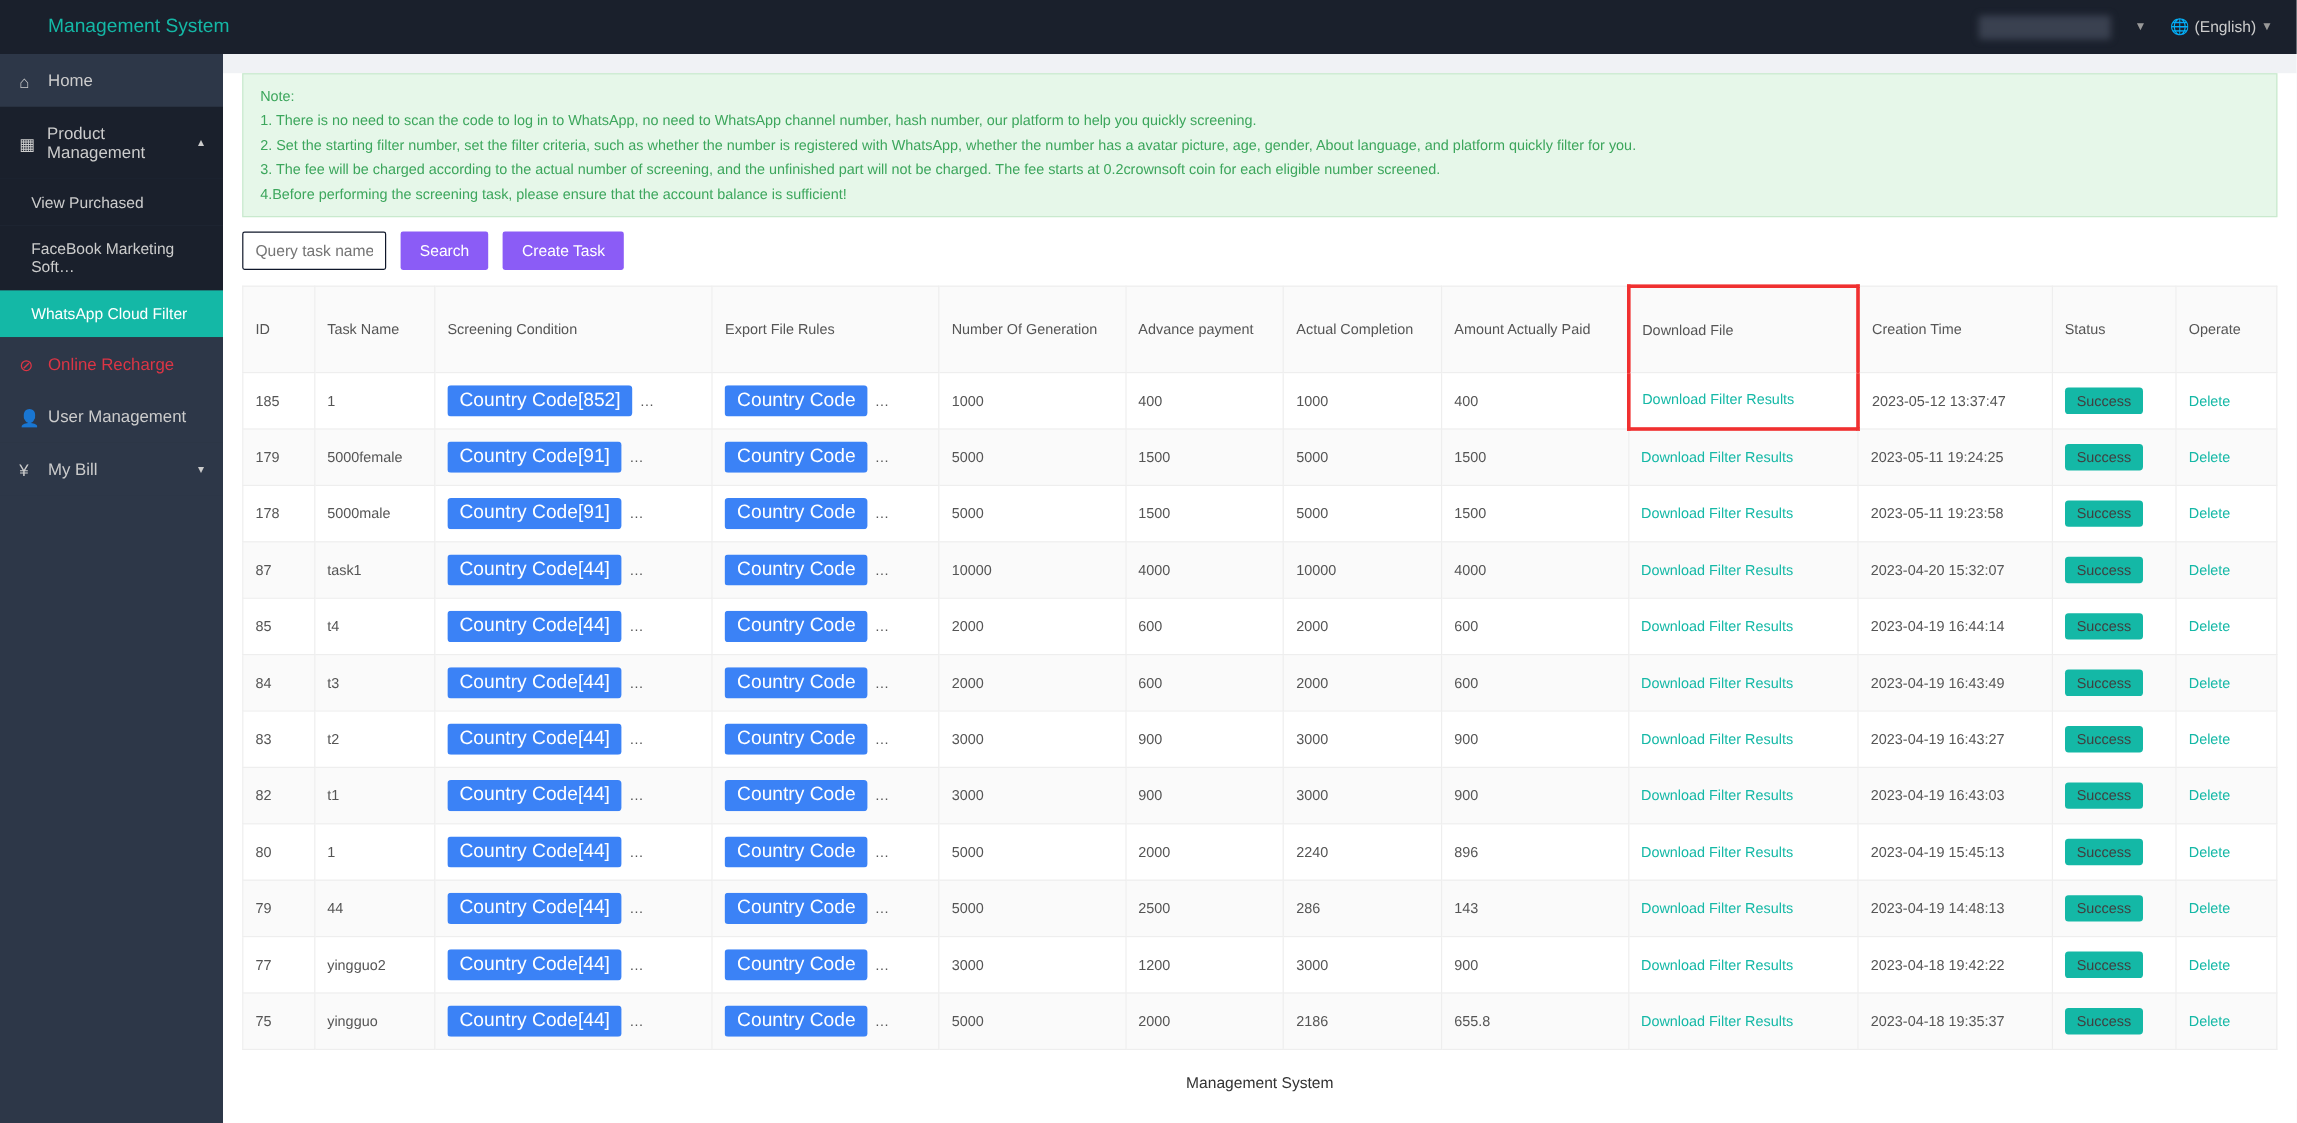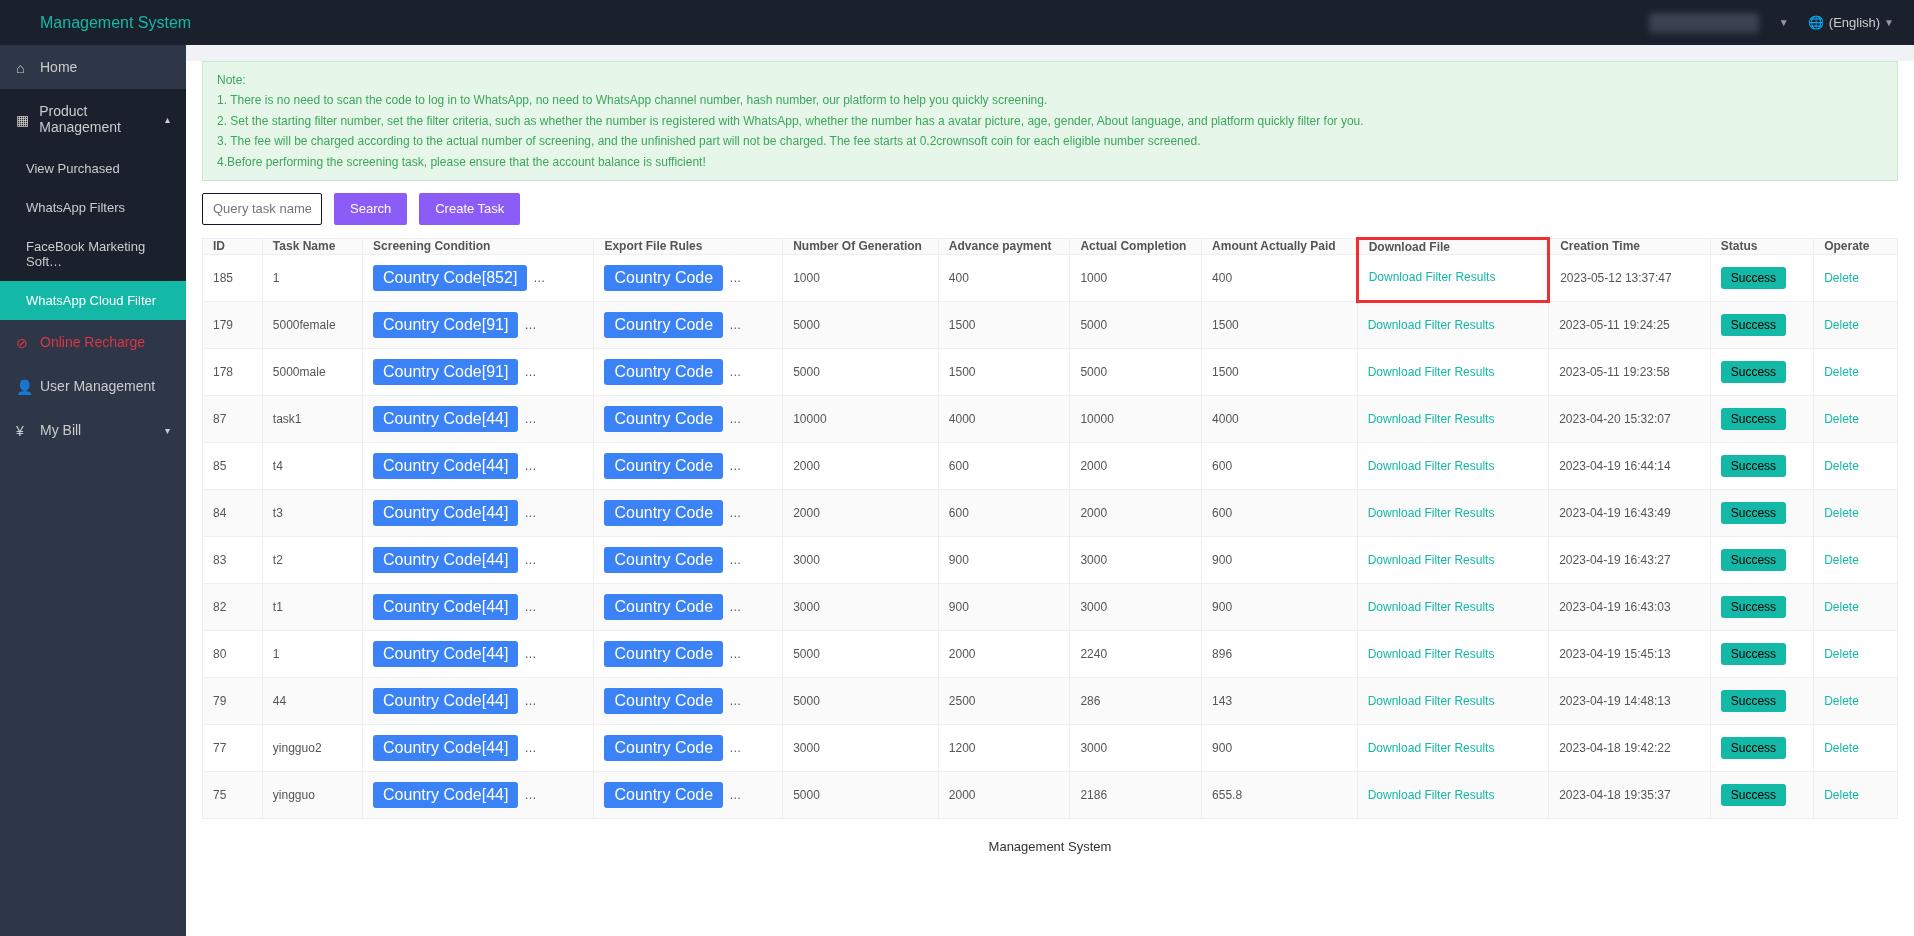--- a/index.html
+++ b/index.html
@@ -26,29 +26,29 @@
 .content-wrap { background: #fff; margin: 0; min-height: 100%; }
 .notice { background: #e6f7e9; border: 1px solid #c9e9ce; margin: 16px 16px 12px 16px; padding: 8px 14px; line-height: 1.7; font-size: 12px; color: #3ca65c; }
 .notice-title { font-weight: 500; }
 
 .toolbar { display: flex; gap: 12px; padding: 0 16px 12px 16px; align-items: center; }
 .query-input { width: 120px; height: 32px; border: 1px solid #0f172a; border-radius: 2px; padding: 0 10px; font-size: 13px; }
 .btn { height: 32px; padding: 0 16px; border: none; border-radius: 2px; font-size: 13px; cursor: pointer; color: #fff; }
 .btn-teal { background: #8b5cf6; }
 
 .table { width: calc(100% - 32px); margin: 0 16px; border-collapse: collapse; font-size: 12px; }
-.table th { background: #fafafa; border: 1px solid #eee; padding: 0 10px; text-align: left; font-weight: 700; color: #555; }
+.table th { background: #fafafa; border: 1px solid #eee; padding: 28px 10px; text-align: left; font-weight: 400; color: #555; }
 .table td { border: 1px solid #eee; padding: 10px 10px; color: #555; }
 .table tbody tr:nth-child(even) { background: #fafafa; }
 .table tbody tr:nth-child(odd) { background: #fff; }
 .tag-blue { display: inline-block; background: #3b82f6; color: #fff; padding: 4px 10px; border-radius: 3px; font-size: 16px; margin-right: 4px; white-space: nowrap; }
 .truncate { display: inline-flex; align-items: center; max-width: 100%; overflow: hidden; }
 .ellipsis { color: #555; margin-left: 2px; }
 .link-teal { color: #14b8a6; cursor: pointer; }
-.badge-success { display: inline-block; background: #14b8a6; color: #000000; padding: 4px 10px; border-radius: 3px; font-size: 12px; }
+.badge-success { display: inline-block; background: #14b8a6; color: #404040; padding: 4px 10px; border-radius: 3px; font-size: 12px; }
 .hl-left { border-left: 3px solid #f03030 !important; }
 .hl-right { border-right: 3px solid #f03030 !important; }
 .hl-bottom { border-bottom: 3px solid #f03030 !important; }
 .hl-top { border-top: 3px solid #f03030 !important; }
 
 .footer-bar { text-align: center; padding: 20px 0 6px 0; color: #333; font-size: 13px; background: #fff; }
 
 .col-id { width: 50px; }
 .col-task { width: 80px; }
 .col-cond { width: 130px; }
@@ -83,21 +83,20 @@
     <div class="nav-item top">
       <span class="nav-icon">⌂</span>
       <span>Home</span>
     </div>
     <div class="nav-item expanded">
       <span class="nav-icon">▦</span>
       <span>Product Management</span>
       <span class="arrow-up">▴</span>
     </div>
     <div class="nav-sub">View Purchased</div>
-    <div class="nav-sub">WhatsApp Filters</div>
     <div class="nav-sub">FaceBook Marketing Soft…</div>
     <div class="nav-sub active">WhatsApp Cloud Filter</div>
     <div class="nav-item top recharge" style="color:#dc3545;">
       <span class="nav-icon">⊘</span>
       <span>Online Recharge</span>
     </div>
     <div class="nav-item top">
       <span class="nav-icon">👤</span>
       <span>User Management</span>
     </div>

